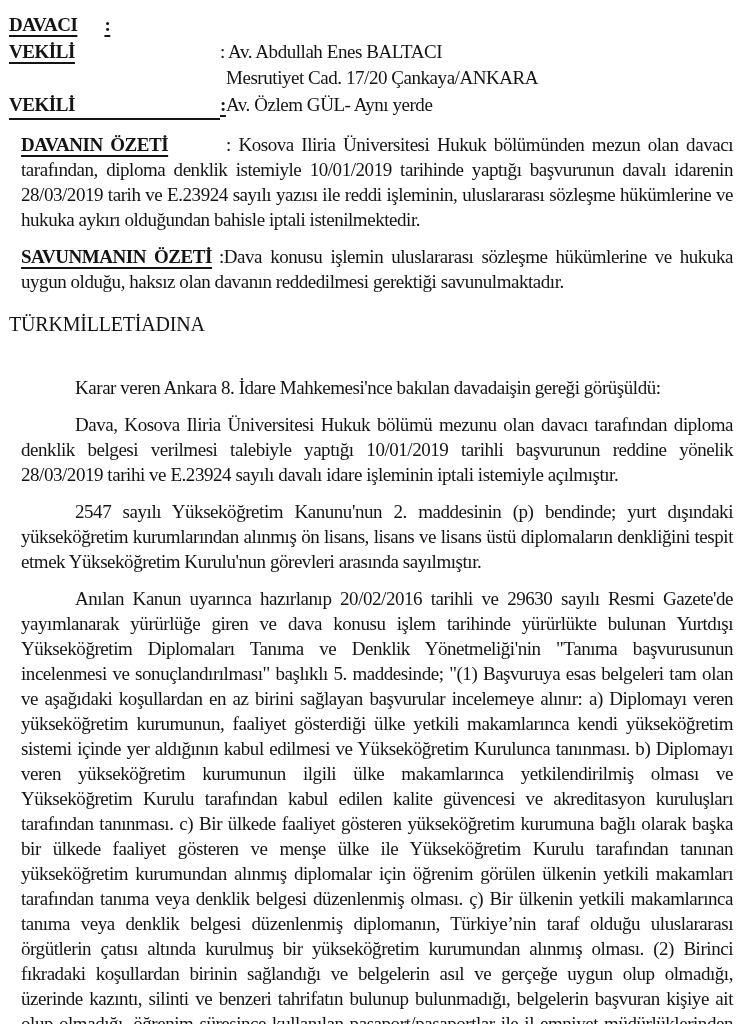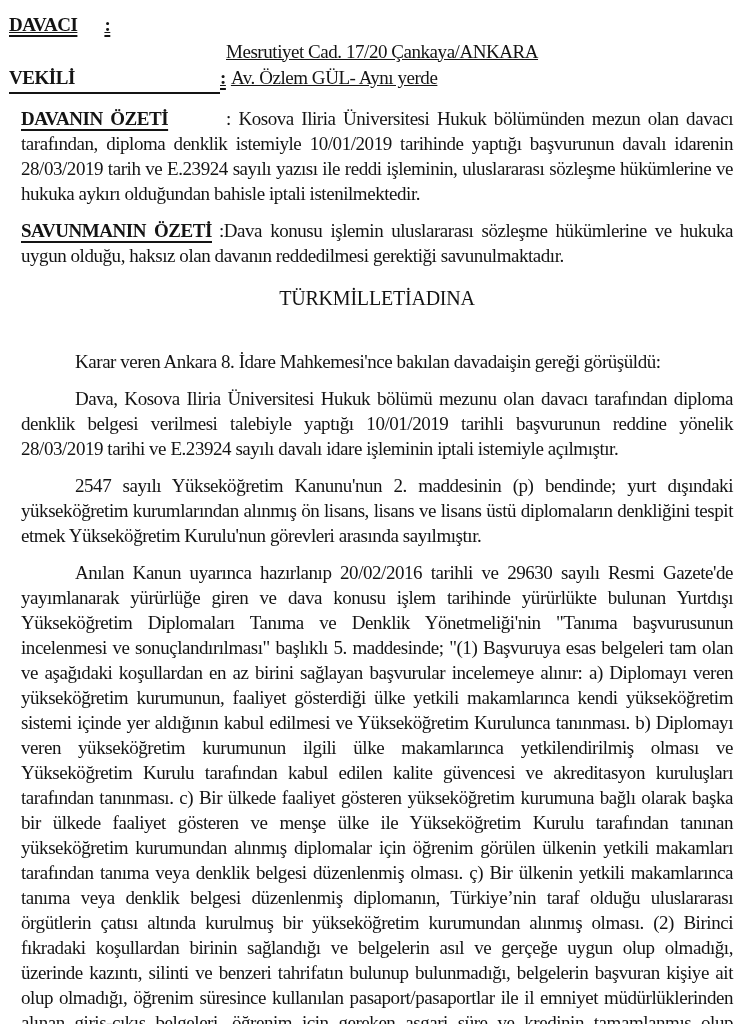--- a/index.html
+++ b/index.html
@@ -18,77 +18,79 @@
     box-sizing: border-box;
     width: 756px;
     height: 1024px;
     padding: 12px 11px 0 9px;
     overflow: hidden;
   }
   
   .hdr-row {
     line-height: 26.5px;
     white-space: nowrap;
-    text-decoration: underline;
   }
   .b { font-weight: bold; }
   .u {
     text-decoration: underline;
     text-decoration-thickness: 2px;
     text-underline-offset: 4px;
   }
   .labelcell {
     display: inline-block;
     width: 211px;
     vertical-align: baseline;
   }
   .labelcell.ul-full {
     border-bottom: 2px solid #141414;
   }
   .gap-colon {
     display: inline-block;
     width: 27px;
   }
   .val-indent { padding-left: 6px; }
-  .val-after-colon { margin-left: 5px; }
+  .val-after-colon { }
   
   .para {
     margin: 12px;
     text-align: justify;
     line-height: 25px;
   }
   .indent { text-indent: 54px; }
   .label-gap-wide {
     display: inline-block;
     width: 58px;
   }
   .label-gap-narrow {
     display: inline-block;
     width: 7px;
   }
   
   .title {
     margin: 18px 0 38px 0;
-    text-align: center;
+    text-align: left;
     font-size: 20px;
     letter-spacing: -0.2px;
     line-height: 25px;
   }
 </style>
 </head>
 <body>
 
 <div class="page">
 
   <div>
 
     <div class="hdr-row">
       <span class="u b">DAVACI</span><span class="gap-colon"></span><span class="u b">:</span>
     </div>
 
+    <div class="hdr-row">
+      <span class="labelcell"><span class="u b">VEKİLİ</span></span><span>: Av. Abdullah Enes BALTACI</span>
+    </div>
 
     <div class="hdr-row">
       <span class="labelcell"></span><span class="val-indent">Mesrutiyet Cad. 17/20 Çankaya/ANKARA</span>
     </div>
 
 
     <div class="hdr-row">
       <span class="labelcell ul-full"><span class="b">VEKİLİ</span></span><span class="u b">:</span><span class="val-after-colon">Av. Özlem GÜL- Aynı yerde</span>
     </div>
 

